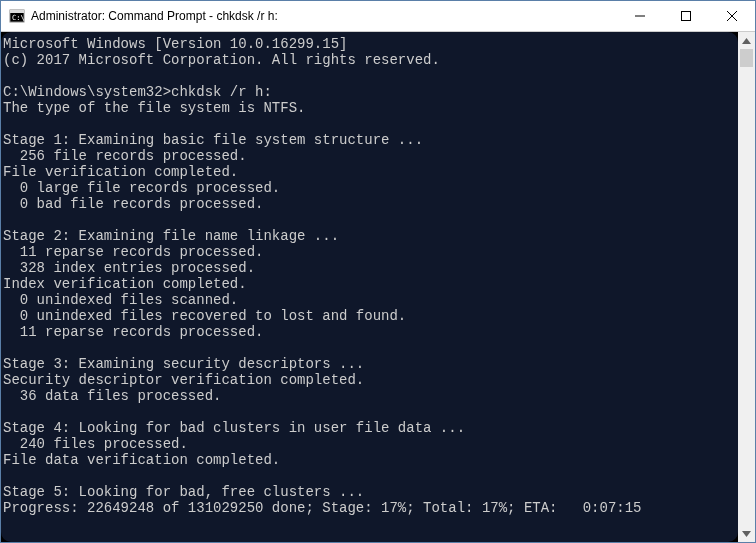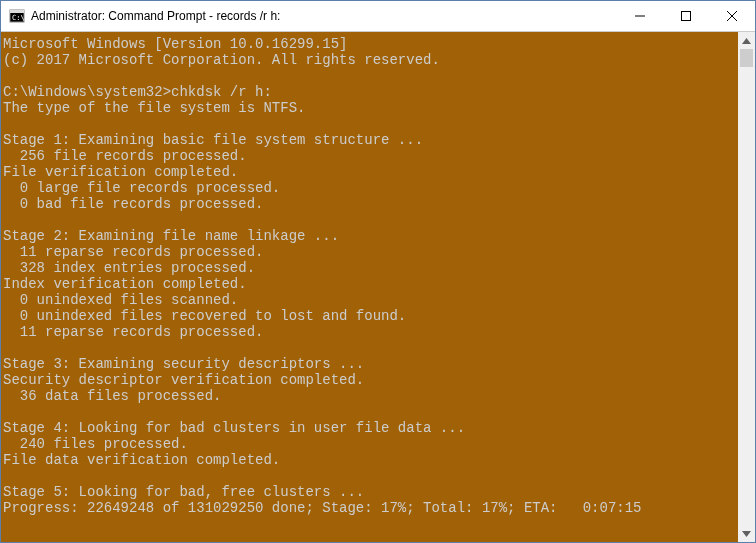--- a/index.html
+++ b/index.html
@@ -44,29 +44,30 @@
   }
   .win-btn svg { display:block; }
   .console-wrap {
     position: relative;
     height: calc(543px - 31px - 2px);
     background: #000;
   }
   .console {
     position: absolute;
     left: 0; top: 0; right: 17px; bottom: 0;
-    background: #a16207;
+    background: #0f172a;
     padding: 4px 10px 4px 2px;
     font-family: Consolas, "Courier New", monospace;
     font-size: 14px;
     line-height: 16px;
     color: #cccccc;
     white-space: pre;
     overflow: hidden;
     letter-spacing: 0;
+    border-radius: 10px;
   }
   .scrollbar {
     position: absolute;
     right: 0; top: 0; bottom: 0;
     width: 17px;
     background: #f0f0f0;
     display: flex;
     flex-direction: column;
   }
   .sb-btn {
@@ -90,21 +91,21 @@
 <body>
 
 <div class="titlebar">
   <span class="app-icon">
     <svg width="16" height="16" viewBox="0 0 16 16">
       <rect x="1" y="2" width="14" height="12" fill="#000" stroke="#888" stroke-width="1"></rect>
       <rect x="1" y="2" width="14" height="3" fill="#ddd"></rect>
       <text x="3" y="12" font-size="7" fill="#fff" font-family="monospace">C:\</text>
     </svg>
   </span>
-  <span class="title-text">Administrator: Command Prompt - records  /r h:</span>
+  <span class="title-text">Administrator: Command Prompt - chkdsk  /r h:</span>
   <span class="title-spacer"></span>
   <div class="win-controls">
     <div class="win-btn">
       <svg width="10" height="10" viewBox="0 0 10 10">
           <line x1="0" y1="5" x2="10" y2="5" stroke="#000" stroke-width="1"></line>
         </svg>
     </div>
     <div class="win-btn">
       <svg width="10" height="10" viewBox="0 0 10 10">
           <rect x="0.5" y="0.5" width="9" height="9" fill="none" stroke="#000" stroke-width="1"></rect>

